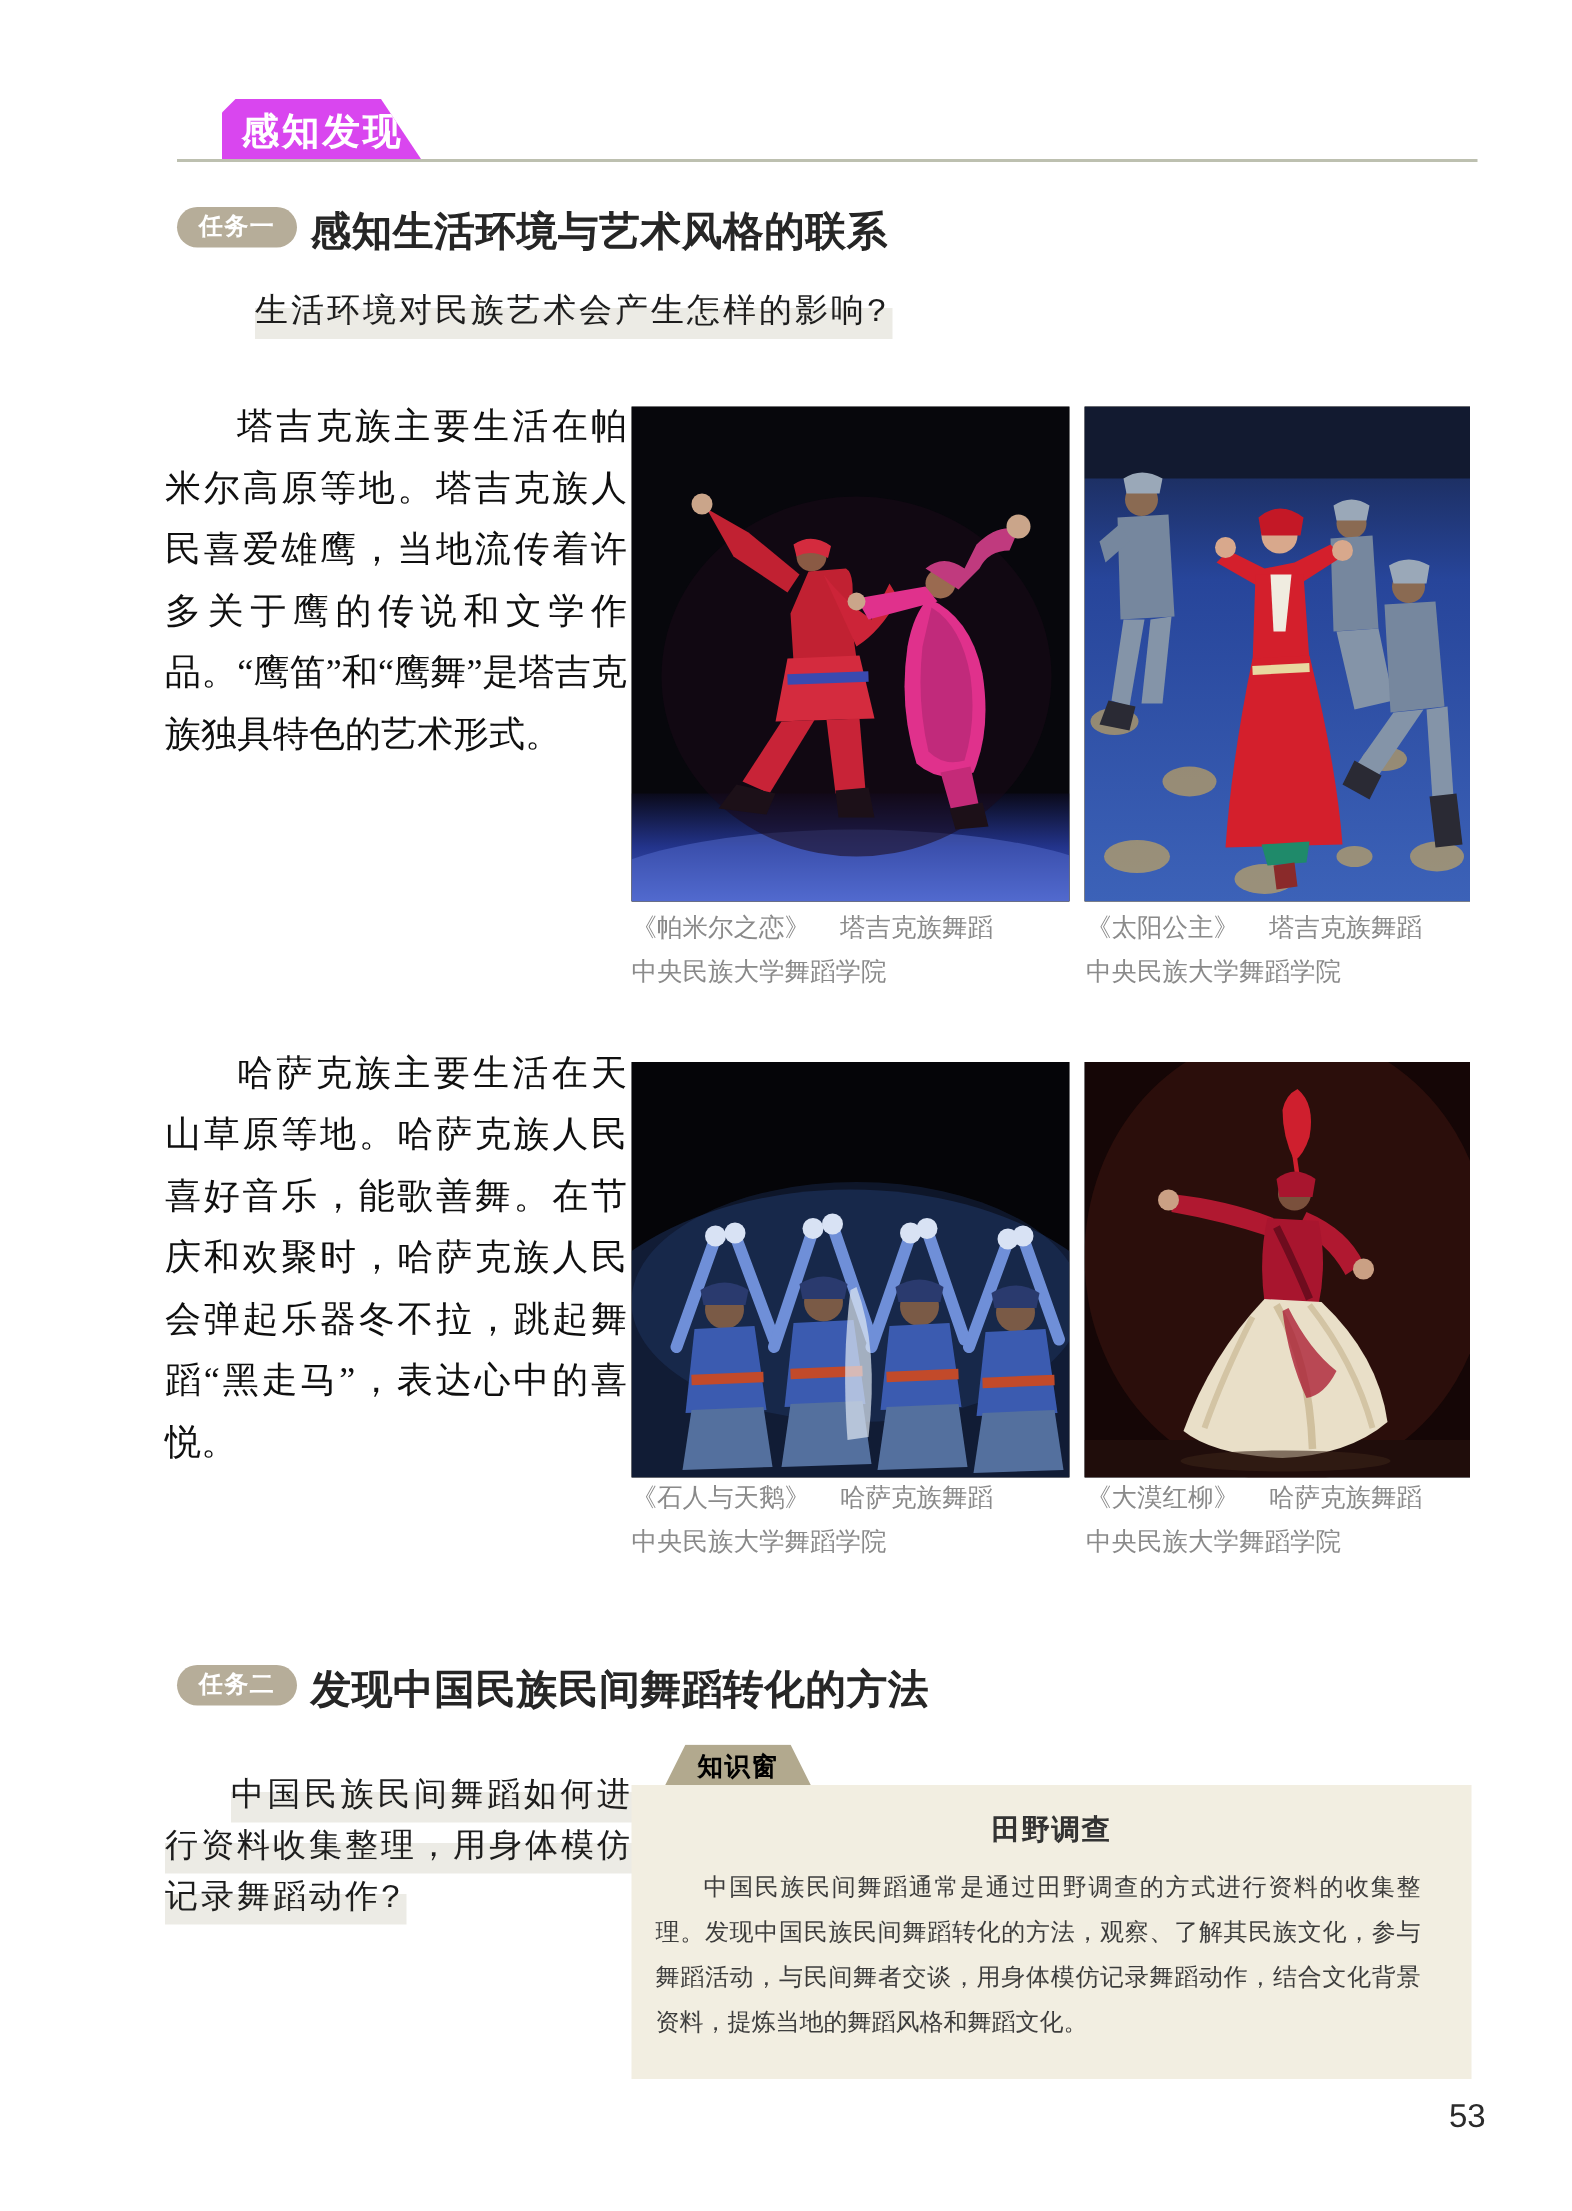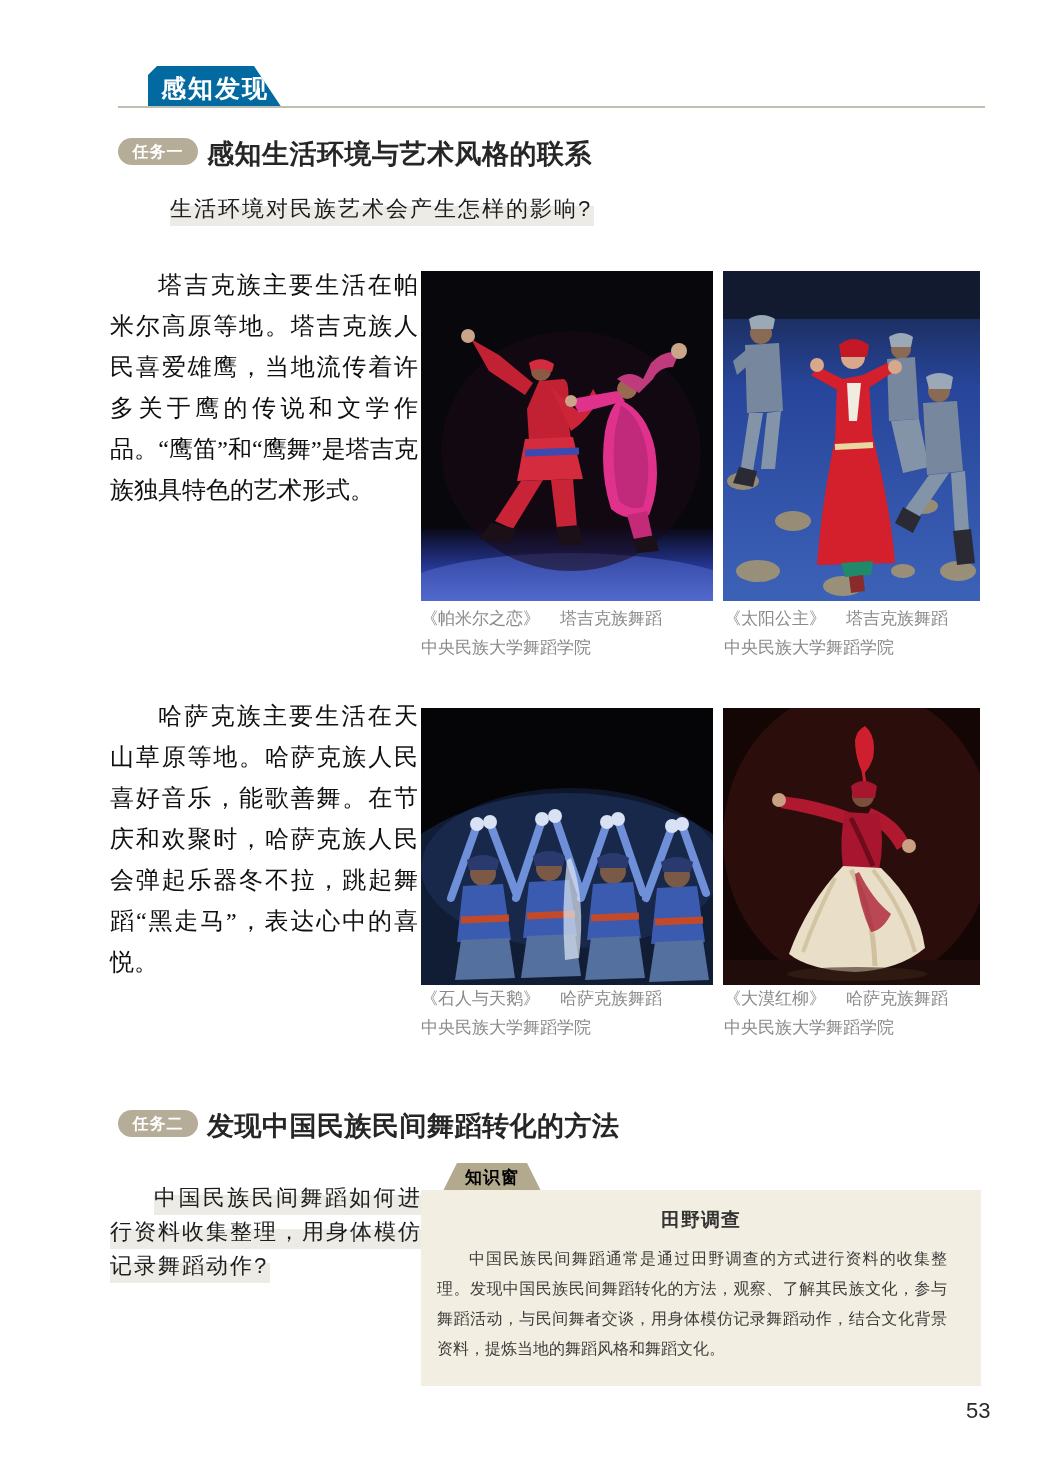--- a/index.html
+++ b/index.html
@@ -3,21 +3,21 @@
 <meta charset="utf-8">
 <style>
   html,body{margin:0;padding:0;}
   body{
     width:1048px;height:1474px;position:relative;background:#ffffff;
     font-family:"Liberation Sans",sans-serif;overflow:hidden;
   }
   
   .section-tag{
     position:absolute;left:148px;top:66px;width:134px;height:42px;
-    background:#0369a1;color:#fff;font-size:25px;font-weight:bold;
+    background:#d946ef;color:#fff;font-size:25px;font-weight:bold;
     line-height:44px;text-align:center;letter-spacing:2px;
     clip-path:polygon(0 100%,0 9px,9px 0,calc(100% - 28px) 0,100% 100%);
   }
   .header-rule{
     position:absolute;left:118px;top:106px;width:867px;height:2px;
     background:#bdc0b0;
   }
   
   .task-badge{
     position:absolute;width:80px;height:27px;background:#b6ad99;color:#fff;
@@ -27,21 +27,21 @@
   #task1-badge{left:118px;top:138px;}
   #task2-badge{left:118px;top:1110px;}
   .task-title{
     position:absolute;left:207px;font-size:27px;font-weight:bold;color:#262626;
     letter-spacing:0.5px;white-space:nowrap;
   }
   #task1-title{top:136px;}
   #task2-title{top:1108px;}
   
   .q-block{
-    position:absolute;font-family:Liberation Sans, sans-serif;color:#1d1d1d;
+    position:absolute;font-family:Liberation Mono, monospace;color:#1d1d1d;
   }
   #question1{left:170px;top:192px;width:460px;font-size:22px;line-height:34px;}
   #question2{left:110px;top:1181px;width:314px;font-size:22px;line-height:34px;text-align:justify;text-indent:2em;}
   .hl{
     background:linear-gradient(to bottom,transparent 32%,#ecebe5 32%,#ecebe5 100%);
     padding:0 2px 5px 0;letter-spacing:2px;
     box-decoration-break:clone;-webkit-box-decoration-break:clone;
   }
   
   .para{

